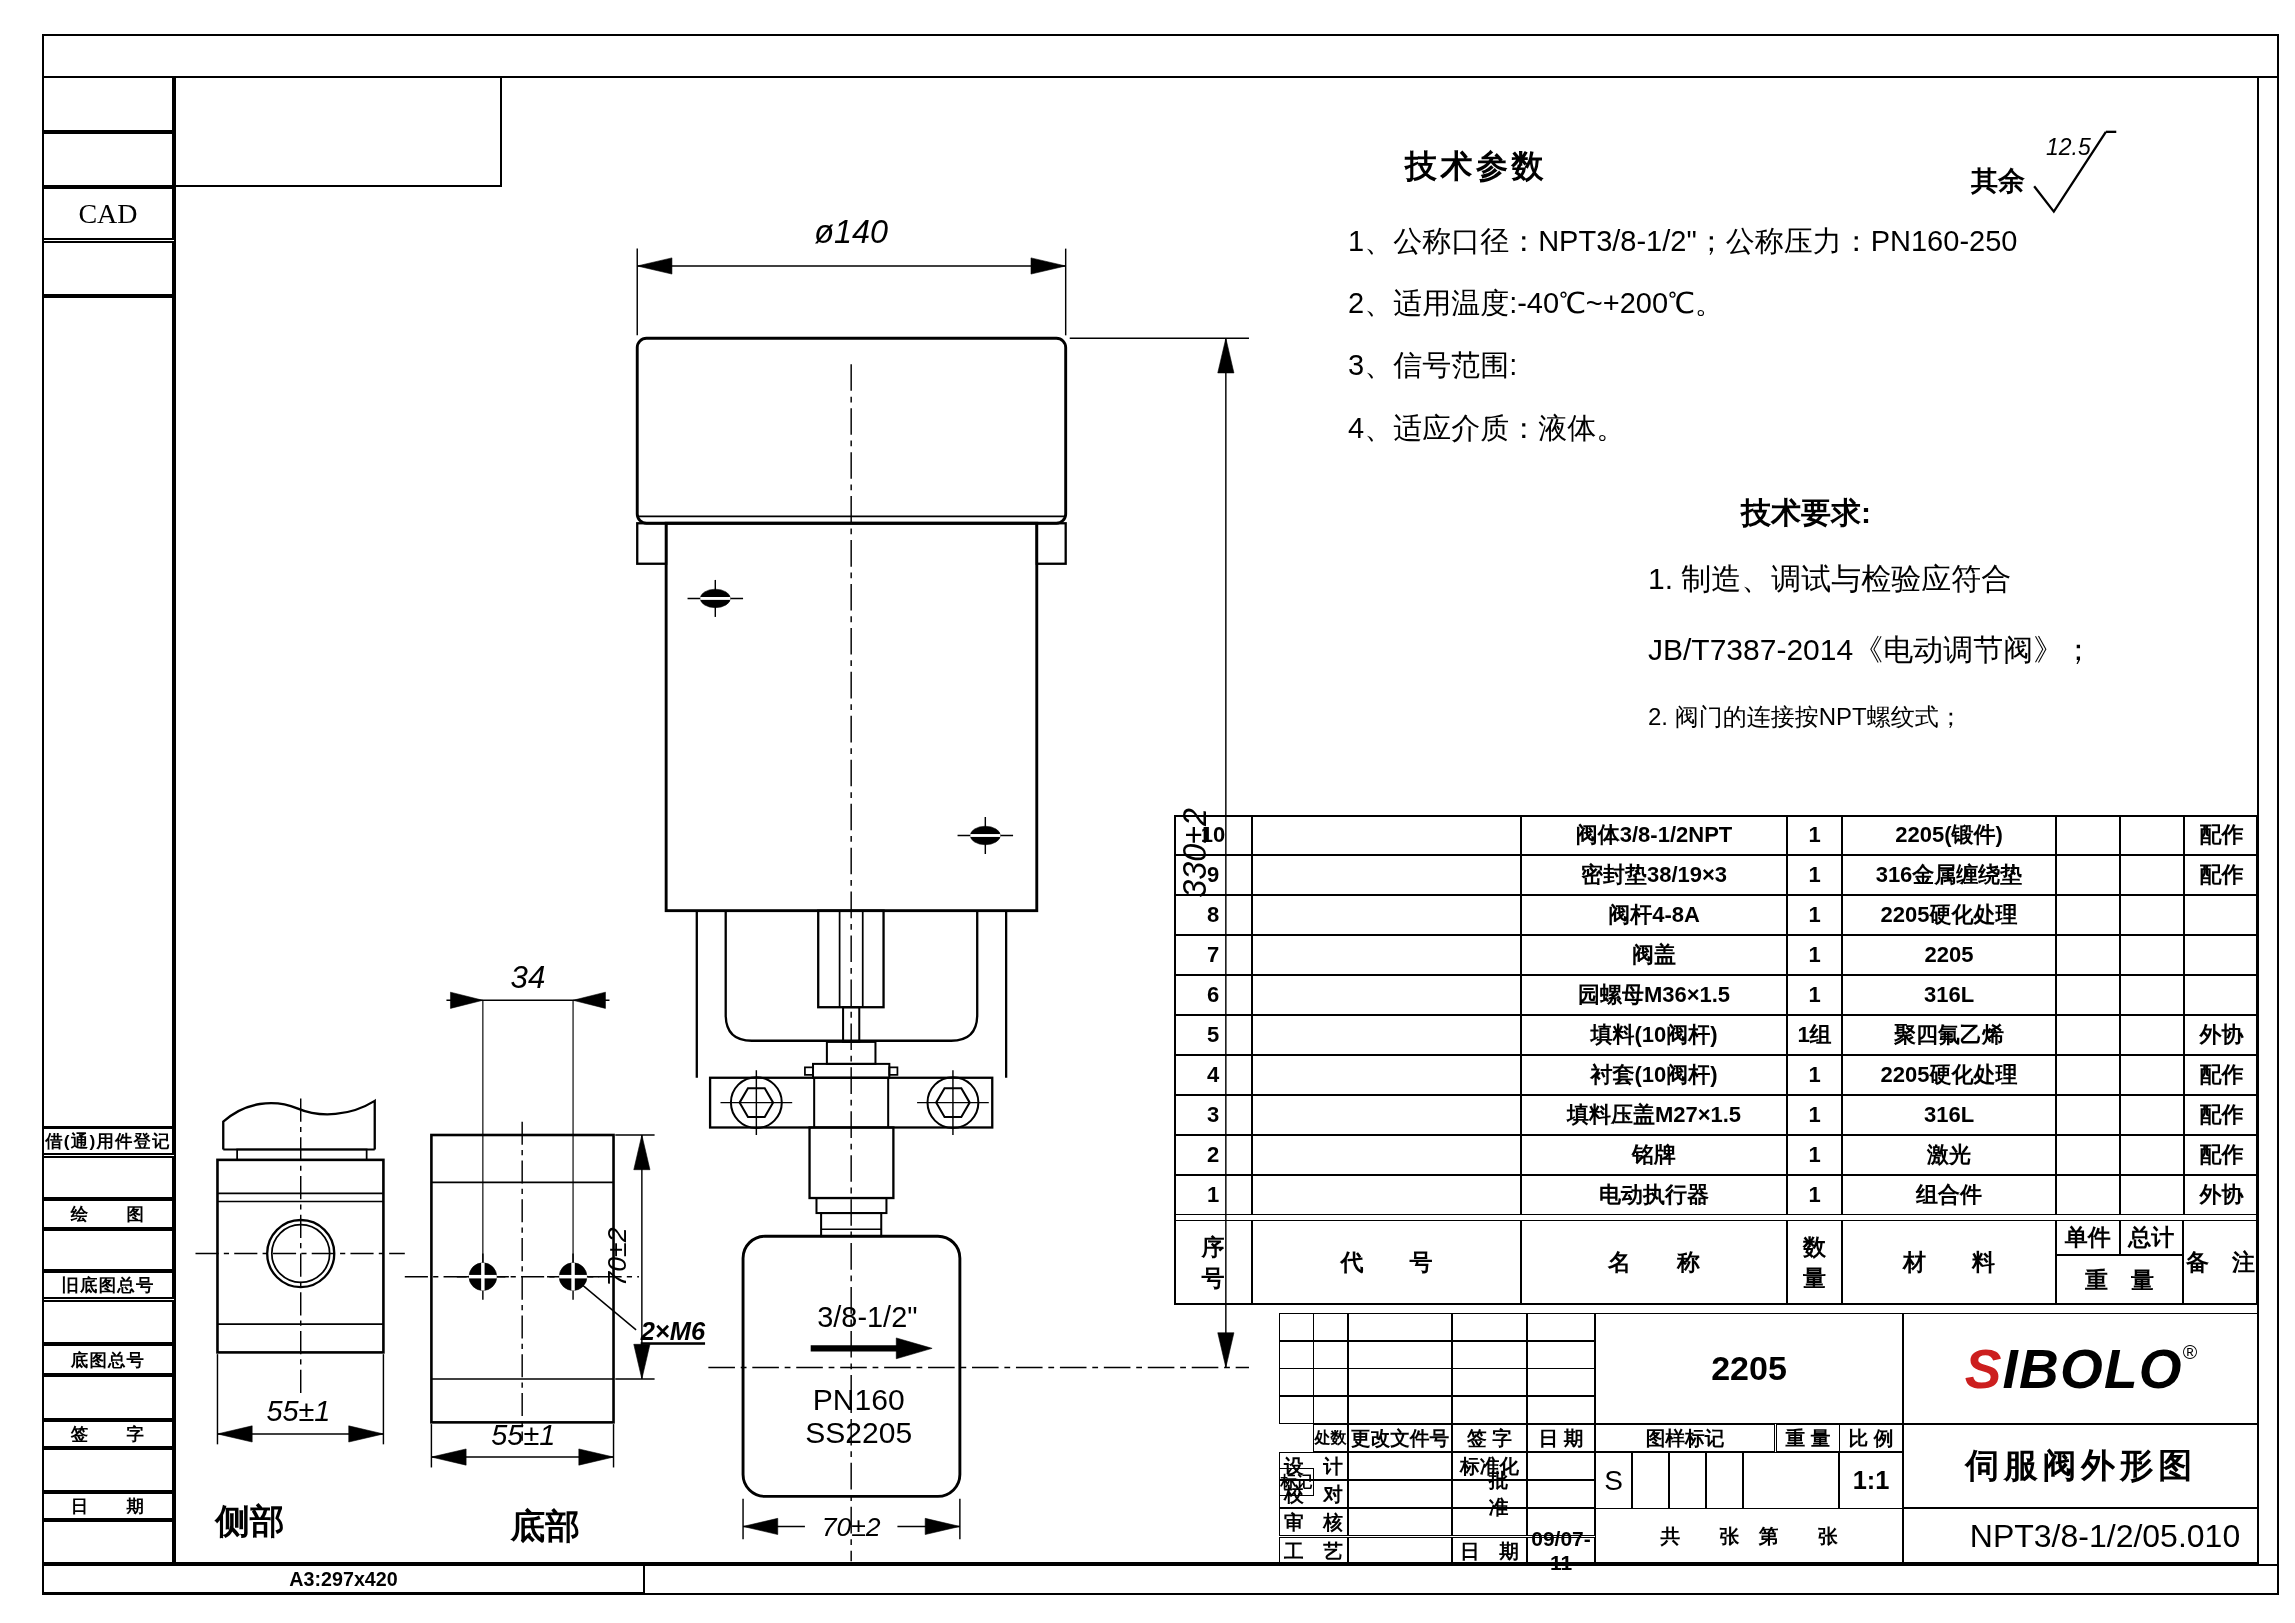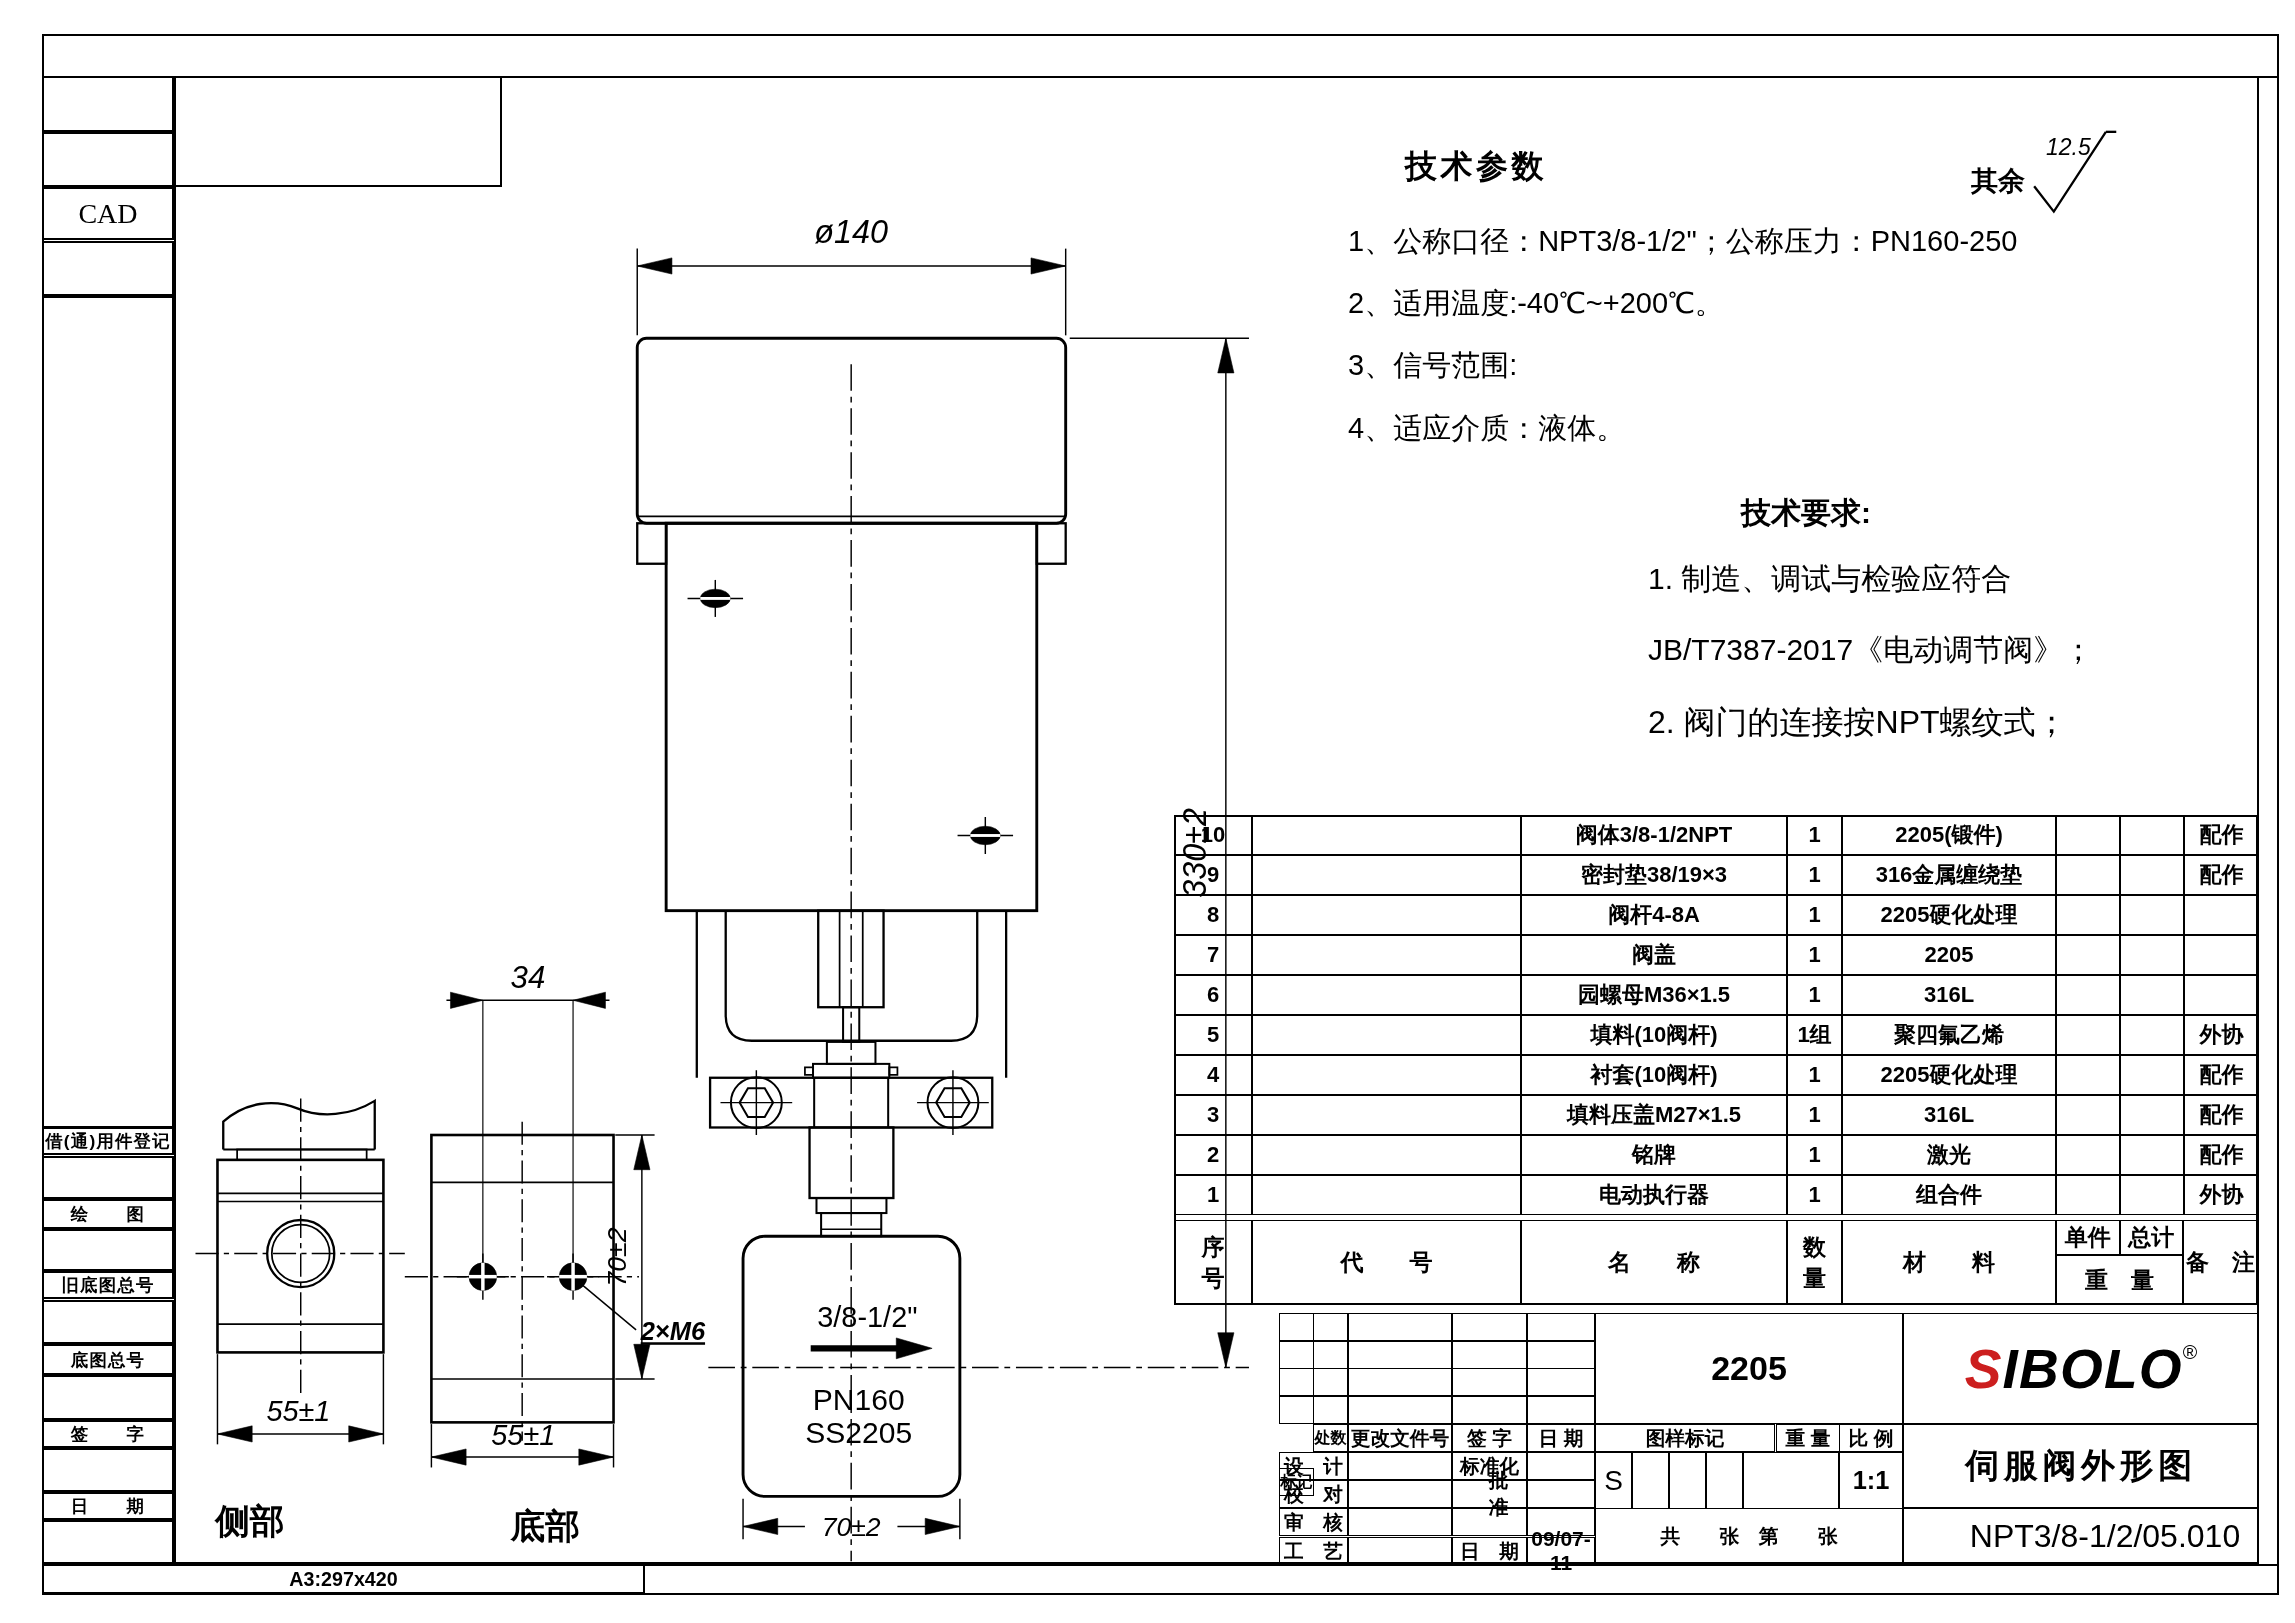--- a/index.html
+++ b/index.html
@@ -77,22 +77,22 @@
   <div class="txt" style="left:1348px;top:222px;font-size:29px;">1、公称口径：NPT3/8-1/2"；公称压力：PN160-250</div>
   <div class="txt" style="left:1348px;top:284px;font-size:29px;">2、适用温度:-40℃~+200℃。</div>
   <div class="txt" style="left:1348px;top:346px;font-size:29px;">3、信号范围:</div>
   <div class="txt" style="left:1348px;top:409px;font-size:29px;">4、适应介质：液体。</div>
 
   <div class="txt" style="left:1971px;top:163px;font-size:27px;font-weight:bold;">其余</div>
   <div class="txt dim" style="left:2046px;top:134px;font-size:23px;">12.5</div>
 
   <div class="txt" style="left:1741px;top:493px;font-size:30px;font-weight:bold;">技术要求:</div>
   <div class="txt" style="left:1648px;top:559px;font-size:30px;">1. 制造、调试与检验应符合</div>
-  <div class="txt" style="left:1648px;top:630px;font-size:30px;">JB/T7387-2017《电动调节阀》；</div>
-  <div class="txt" style="left:1648px;top:701px;font-size:32px;text-align:right;">2. 阀门的连接按NPT螺纹式；</div>
+  <div class="txt" style="left:1648px;top:630px;font-size:30px;">JB/T7387-2014《电动调节阀》；</div>
+  <div class="txt" style="left:1648px;top:701px;font-size:24px;text-align:right;">2. 阀门的连接按NPT螺纹式；</div>
 
   <svg class="abs" style="left:0;top:0;" width="2295" height="1623" viewBox="0 0 3969 2807">
     <g fill="none" stroke="#000">
 
       <polyline points="3518,322 3552,366 3642,228" stroke-width="4"></polyline>
       <line x1="3642" y1="228" x2="3660" y2="228" stroke-width="4"></line>
 
       <line x1="1472" y1="630" x2="1472" y2="2700" stroke-width="2.5" stroke-dasharray="46 10 10 10"></line>
 
       <line x1="1102" y1="430" x2="1102" y2="580" stroke-width="2.5"></line>

